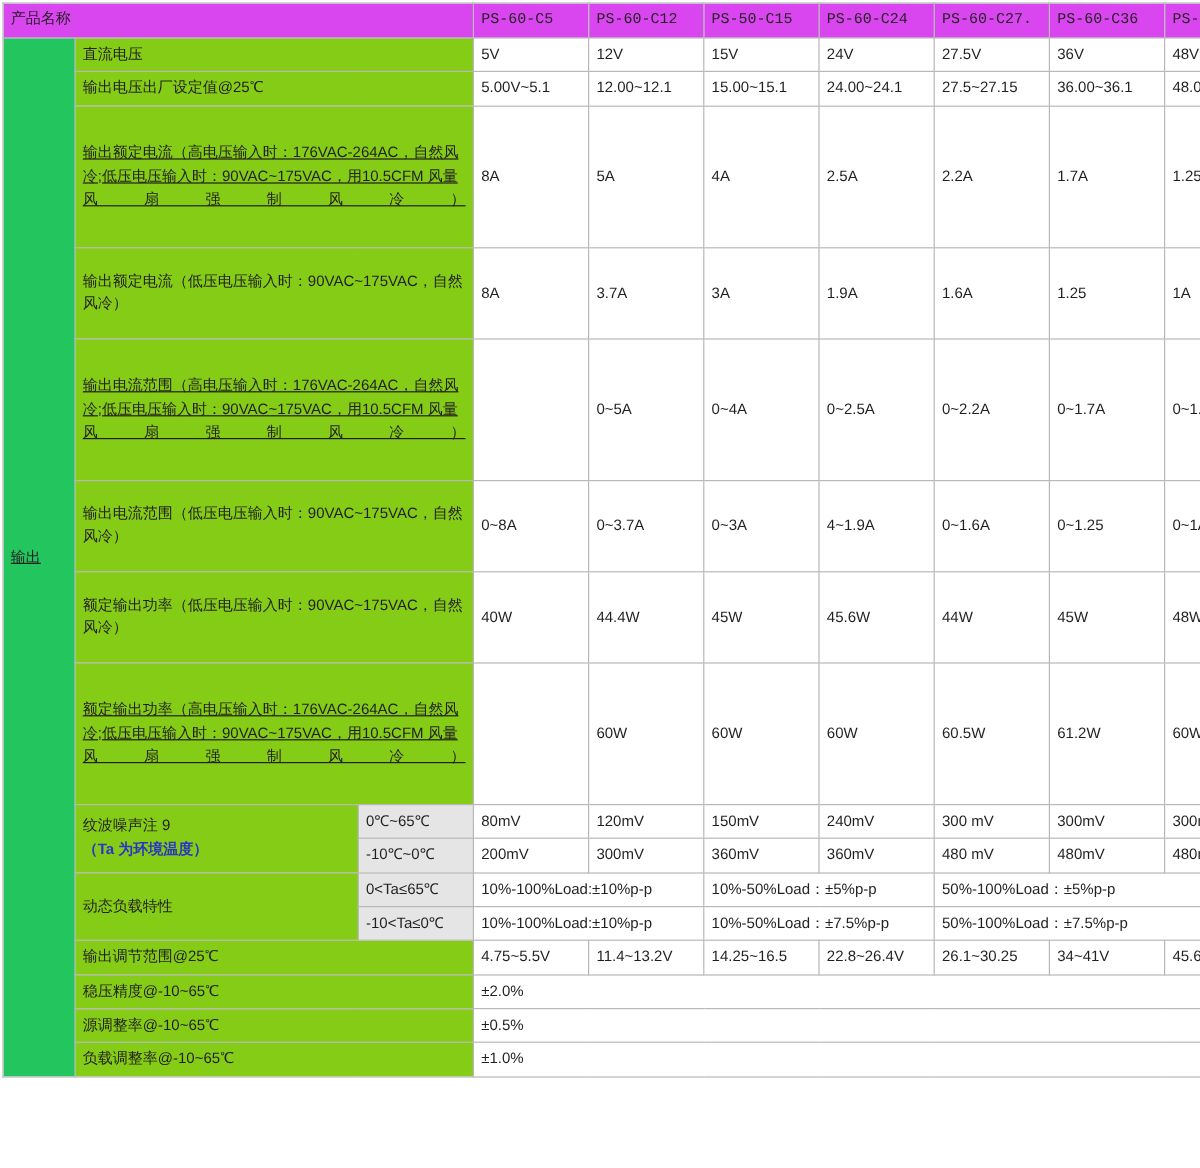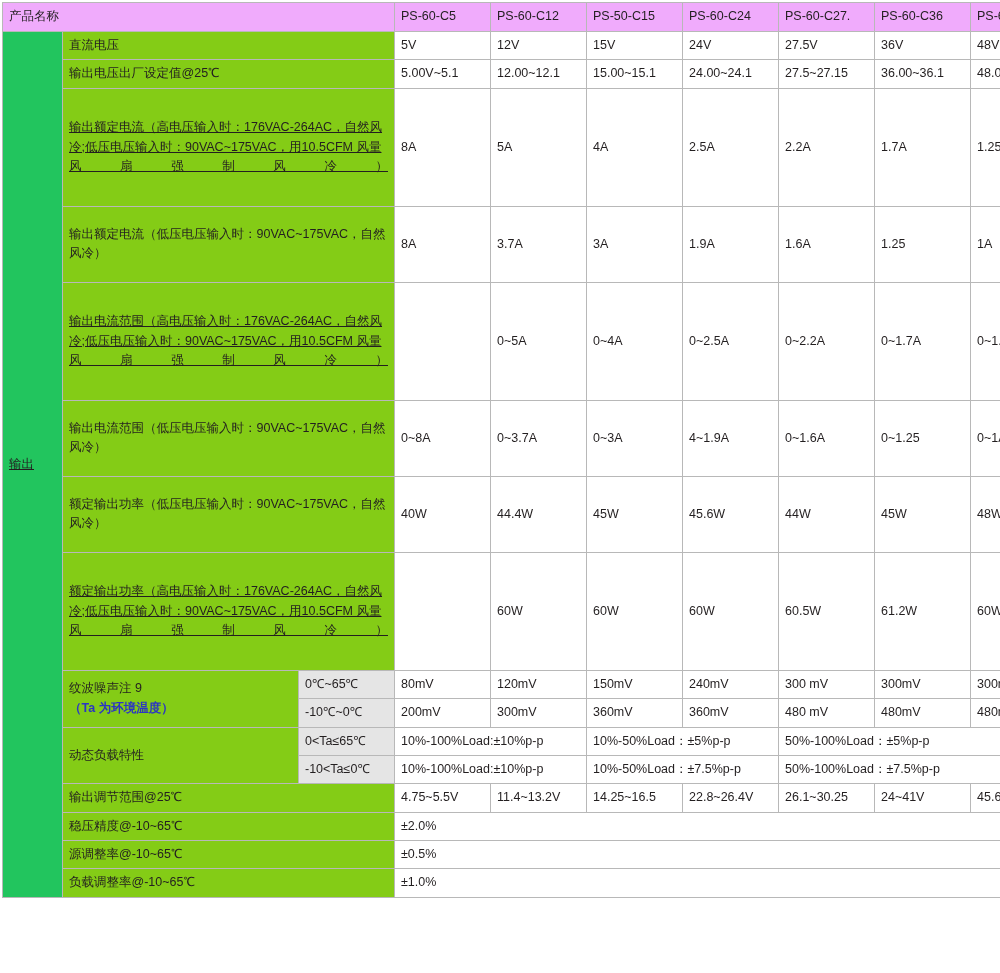--- a/index.html
+++ b/index.html
@@ -25,24 +25,25 @@
     border: 1px solid #b8b8b8;
     padding: 4px 6px;
     vertical-align: middle;
     font-weight: normal;
     text-align: left;
     line-height: 1.55;
     word-wrap: break-word;
   }
   
   .hdr td {
-    background: #f0abfc;
+    background: #d946ef;
     height: 20px;
     padding-top: 3px;
     padding-bottom: 3px;
+    font-family: Liberation Mono, monospace;
   }
   
   .sidelabel {
     background: #22c55e;
     width: 60px;
     text-align: left;
     vertical-align: top;
     padding-top: 5px;
     text-decoration: underline;
   }
@@ -228,21 +229,21 @@
     <td class="val" colspan="3">50%-100%Load：±7.5%p-p</td>
   </tr>
 
   <tr>
     <td class="rowlabel" colspan="2">输出调节范围@25℃</td>
     <td class="val">4.75~5.5V</td>
     <td class="val">11.4~13.2V</td>
     <td class="val">14.25~16.5</td>
     <td class="val">22.8~26.4V</td>
     <td class="val">26.1~30.25</td>
-    <td class="val">24~41V</td>
+    <td class="val">34~41V</td>
     <td class="val">45.6~52.8V</td>
   </tr>
 
   <tr>
     <td class="rowlabel" colspan="2">稳压精度@-10~65℃</td>
     <td class="val" colspan="7">±2.0%</td>
   </tr>
   <tr>
     <td class="rowlabel" colspan="2">源调整率@-10~65℃</td>
     <td class="val" colspan="7">±0.5%</td>

